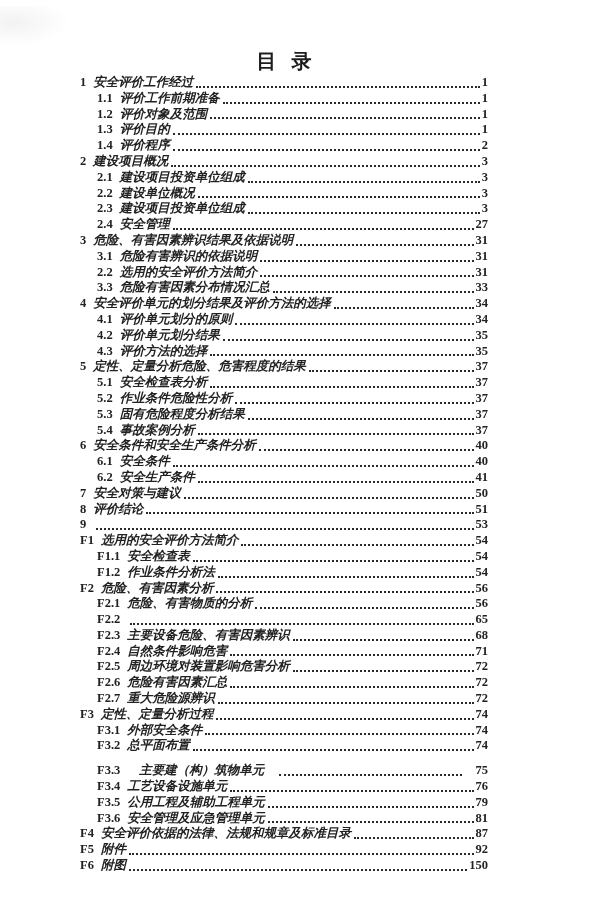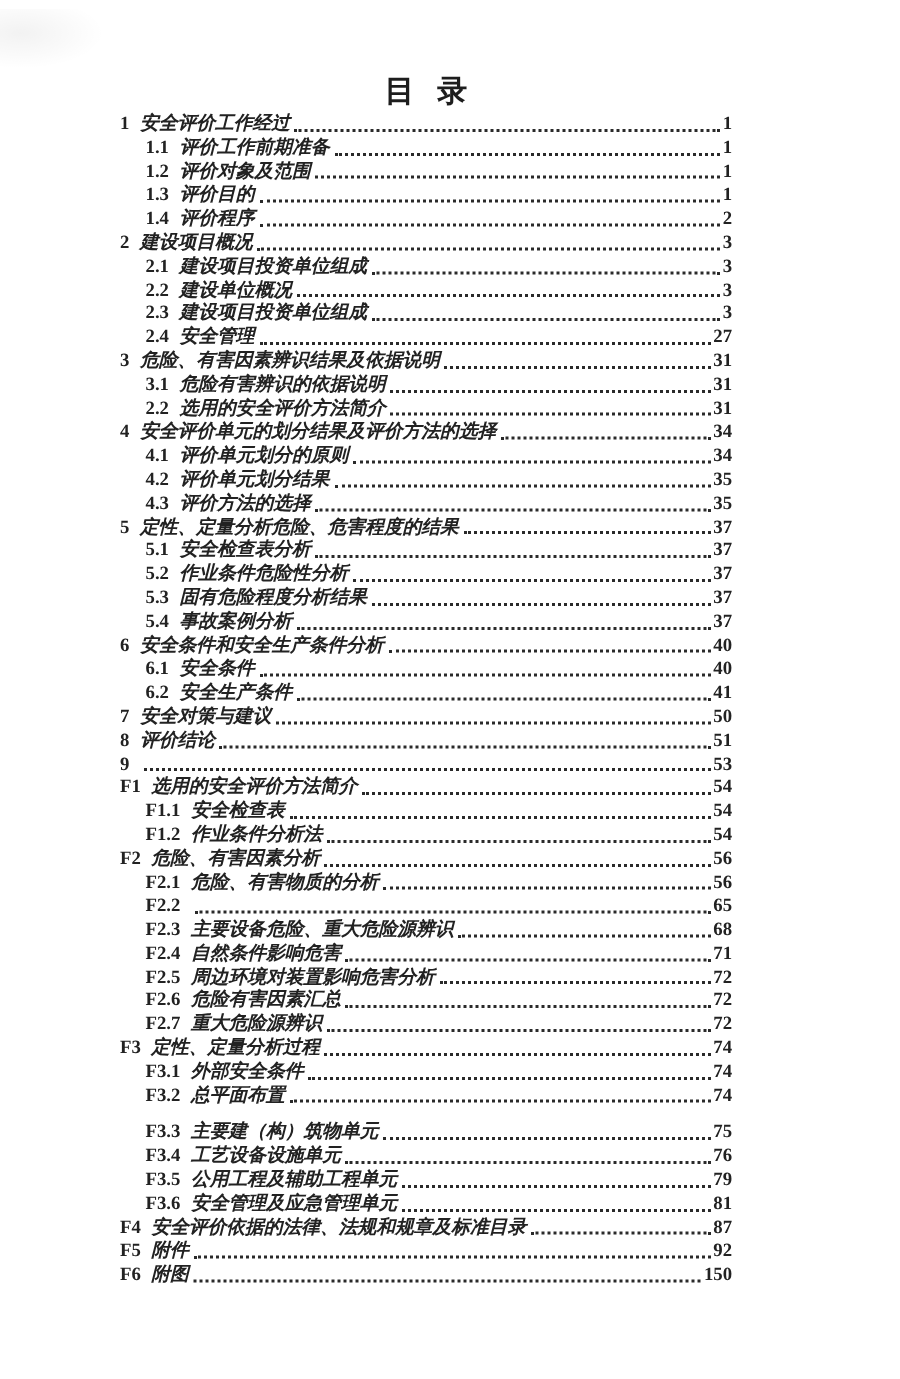--- a/index.html
+++ b/index.html
@@ -48,21 +48,21 @@
   .row {
     display: flex;
     align-items: flex-end;
     height: 15.8px;
     line-height: 15.8px;
     font-size: 12.5px;
     font-weight: 700;
     white-space: nowrap;
   }
   .row.level-2 { padding-left: 17px; }
-  .row.gap-before { margin-top: 9px; }
+  .row.gap-before { margin-top: 9px; gap: 12px; }
   .num {
     flex: none;
     margin-right: 7px;
   }
   .label {
     flex: none;
     font-style: italic;
   }
   .leader {
     flex: 1 1 auto;
@@ -154,20 +154,26 @@
     <span class="label">危险有害辨识的依据说明</span>
     <span class="leader"></span>
     <span class="page-num">31</span>
   </div>
       <div class="row level-2">
     <span class="num">2.2</span>
     <span class="label">选用的安全评价方法简介</span>
     <span class="leader"></span>
     <span class="page-num">31</span>
   </div>
+      <div class="row level-2">
+    <span class="num">3.3</span>
+    <span class="label">危险有害因素分布情况汇总</span>
+    <span class="leader"></span>
+    <span class="page-num">33</span>
+  </div>
       <div class="row level-1">
     <span class="num">4</span>
     <span class="label">安全评价单元的划分结果及评价方法的选择</span>
     <span class="leader"></span>
     <span class="page-num">34</span>
   </div>
       <div class="row level-2">
     <span class="num">4.1</span>
     <span class="label">评价单元划分的原则</span>
     <span class="leader"></span>
@@ -280,21 +286,21 @@
     <span class="leader"></span>
     <span class="page-num">56</span>
   </div>
       <div class="row level-2">
     <span class="num">F2.2</span>
     <span class="leader"></span>
     <span class="page-num">65</span>
   </div>
       <div class="row level-2">
     <span class="num">F2.3</span>
-    <span class="label">主要设备危险、重大危险源辨识</span>
+    <span class="label">主要设备危险、有害因素辨识</span>
     <span class="leader"></span>
     <span class="page-num">68</span>
   </div>
       <div class="row level-2">
     <span class="num">F2.4</span>
     <span class="label">自然条件影响危害</span>
     <span class="leader"></span>
     <span class="page-num">71</span>
   </div>
       <div class="row level-2">

